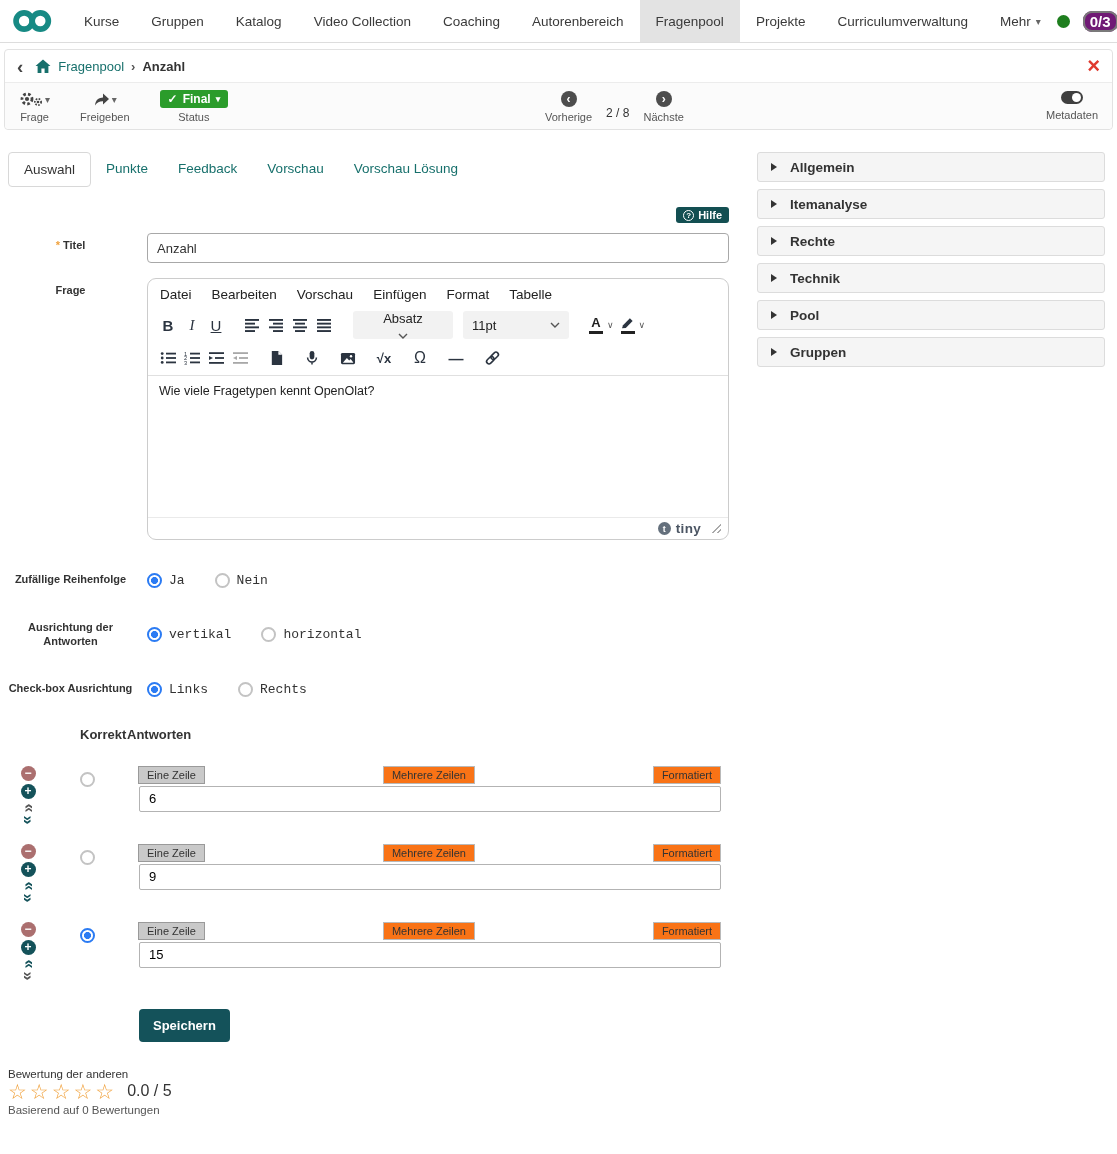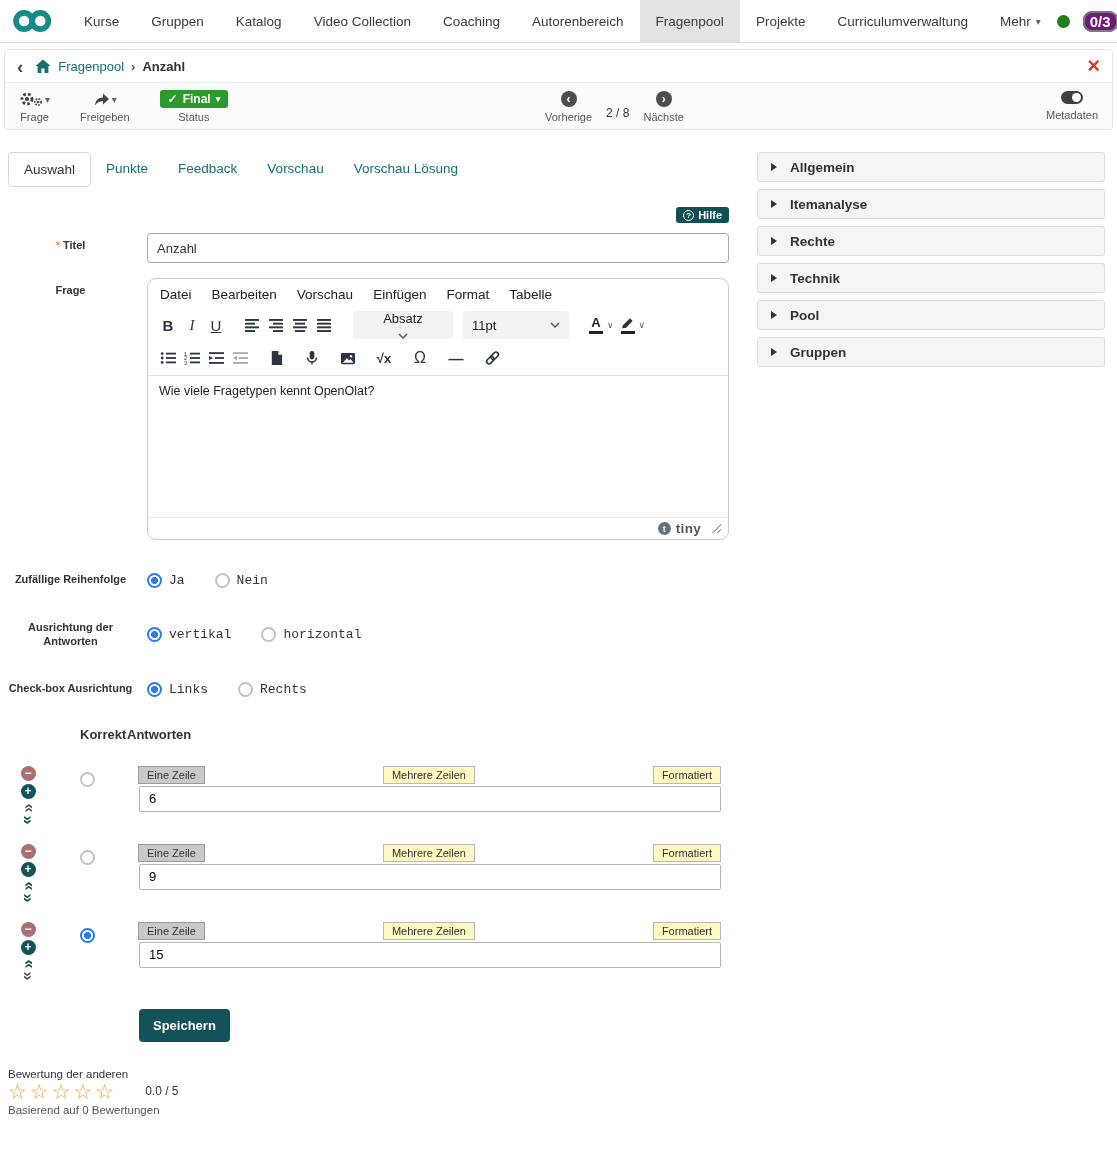--- a/index.html
+++ b/index.html
@@ -92,30 +92,30 @@
   .ans-head .h1 { left:72px; } .ans-head .h2 { left:119px; }
   .arow { position:relative; margin-top:23px; min-height:55px; }
   .icon-stack { position:absolute; left:10px; top:0; width:20px; display:flex; flex-direction:column; align-items:center; }
   .circle-btn { width:15px; height:15px; border-radius:50%; color:#fff; font-size:12px; line-height:14px; text-align:center; font-weight:bold; margin-bottom:3px; cursor:pointer; }
   .minus { background:#ab6f6f; } .plus { background:#14525a; }
   .chev { font-size:16px; font-weight:bold; line-height:12px; cursor:pointer; width:16px; text-align:center; }
   .chev.up { transform:rotate(-90deg); } .chev.down { transform:rotate(90deg); }
   .teal { color:#14525a; } .gray { color:#555; }
   .arow .radio { position:absolute; left:72px; top:6px; }
   .answer-tabs { display:flex; justify-content:space-between; margin-left:131px; width:582px; }
-  .atab { font-size:11px; padding:2px 8px; border:1px solid #b9b9b9; background:#fef9c3; color:#333; margin-left:-1px; cursor:pointer; }
+  .atab { font-size:11px; padding:2px 8px; border:1px solid #b9b9b9; background:#f97316; color:#333; margin-left:-1px; cursor:pointer; }
   .atab.active { background:#c9c9c9; border-color:#9a9a9a; }
   .answer-input { margin-left:131px; width:582px; height:26px; border:1px solid #b3b3b3; border-radius:2px; font-size:13px; padding:0 9px; margin-top:2px; display:block; font-family:"Liberation Sans",sans-serif; }
   .save-btn { margin:32px 0 0 131px; background:#14525a; color:#fff; border:none; border-radius:4px; padding:9px 14px; font-size:13px; font-weight:bold; cursor:pointer; font-family:"Liberation Sans",sans-serif; }
   
   .rating { margin-top:26px; }
   .rating-title { font-size:11.5px; color:#333; }
   .stars-row { display:flex; align-items:center; margin-top:1px; }
   .star { font-size:21px; color:#f0a13c; margin-right:3px; line-height:1; cursor:pointer; }
-  .score { font-size:12px; color:#333; margin-left:28px; }
+  .score { font-size:16px; color:#333; margin-left:10px; }
   .based { font-size:11.5px; color:#555; margin-top:2px; }
   svg { display:block; }
 </style>
 </head>
 <body>
 
 <svg width="0" height="0" style="position:absolute">
   <defs>
     <g id="gear-shape">
       <circle cx="8" cy="8" r="5" fill="none" stroke="#444" stroke-width="2.8" stroke-dasharray="2.6 2.2"></circle>

